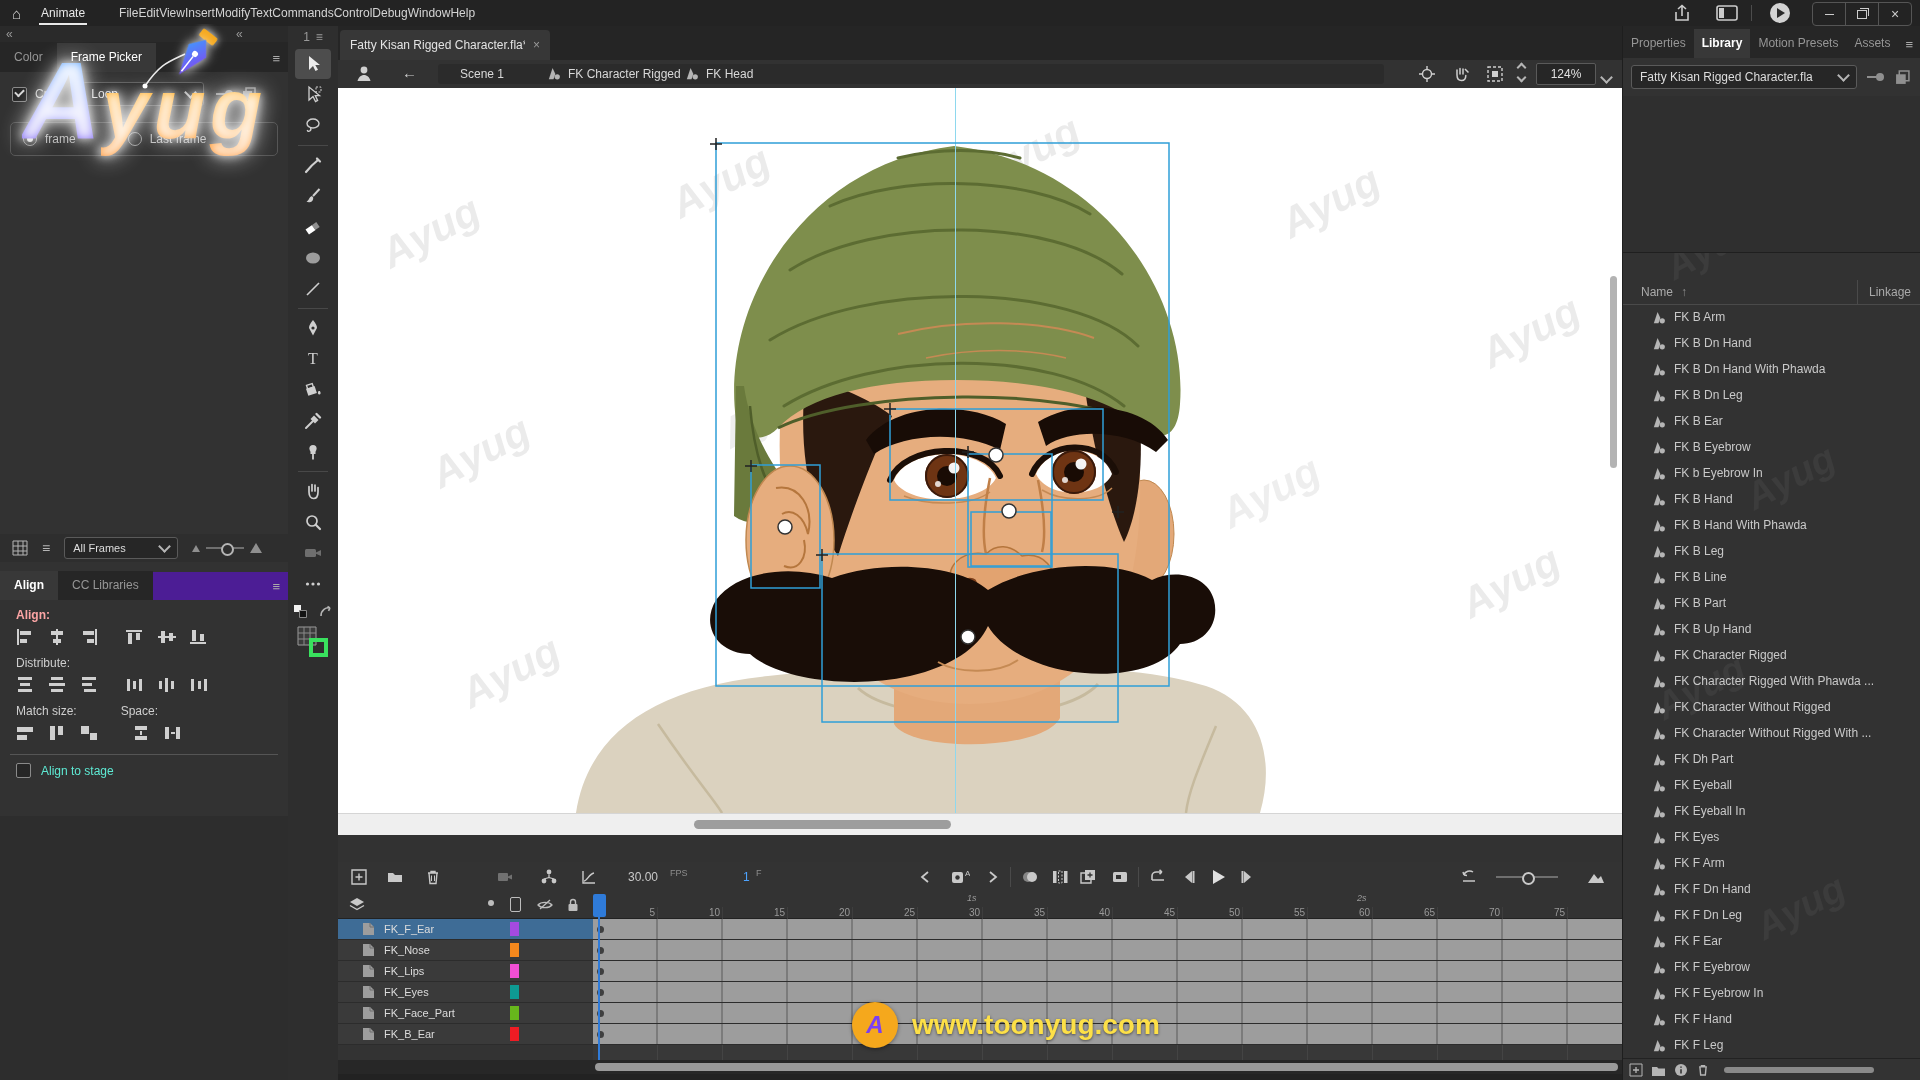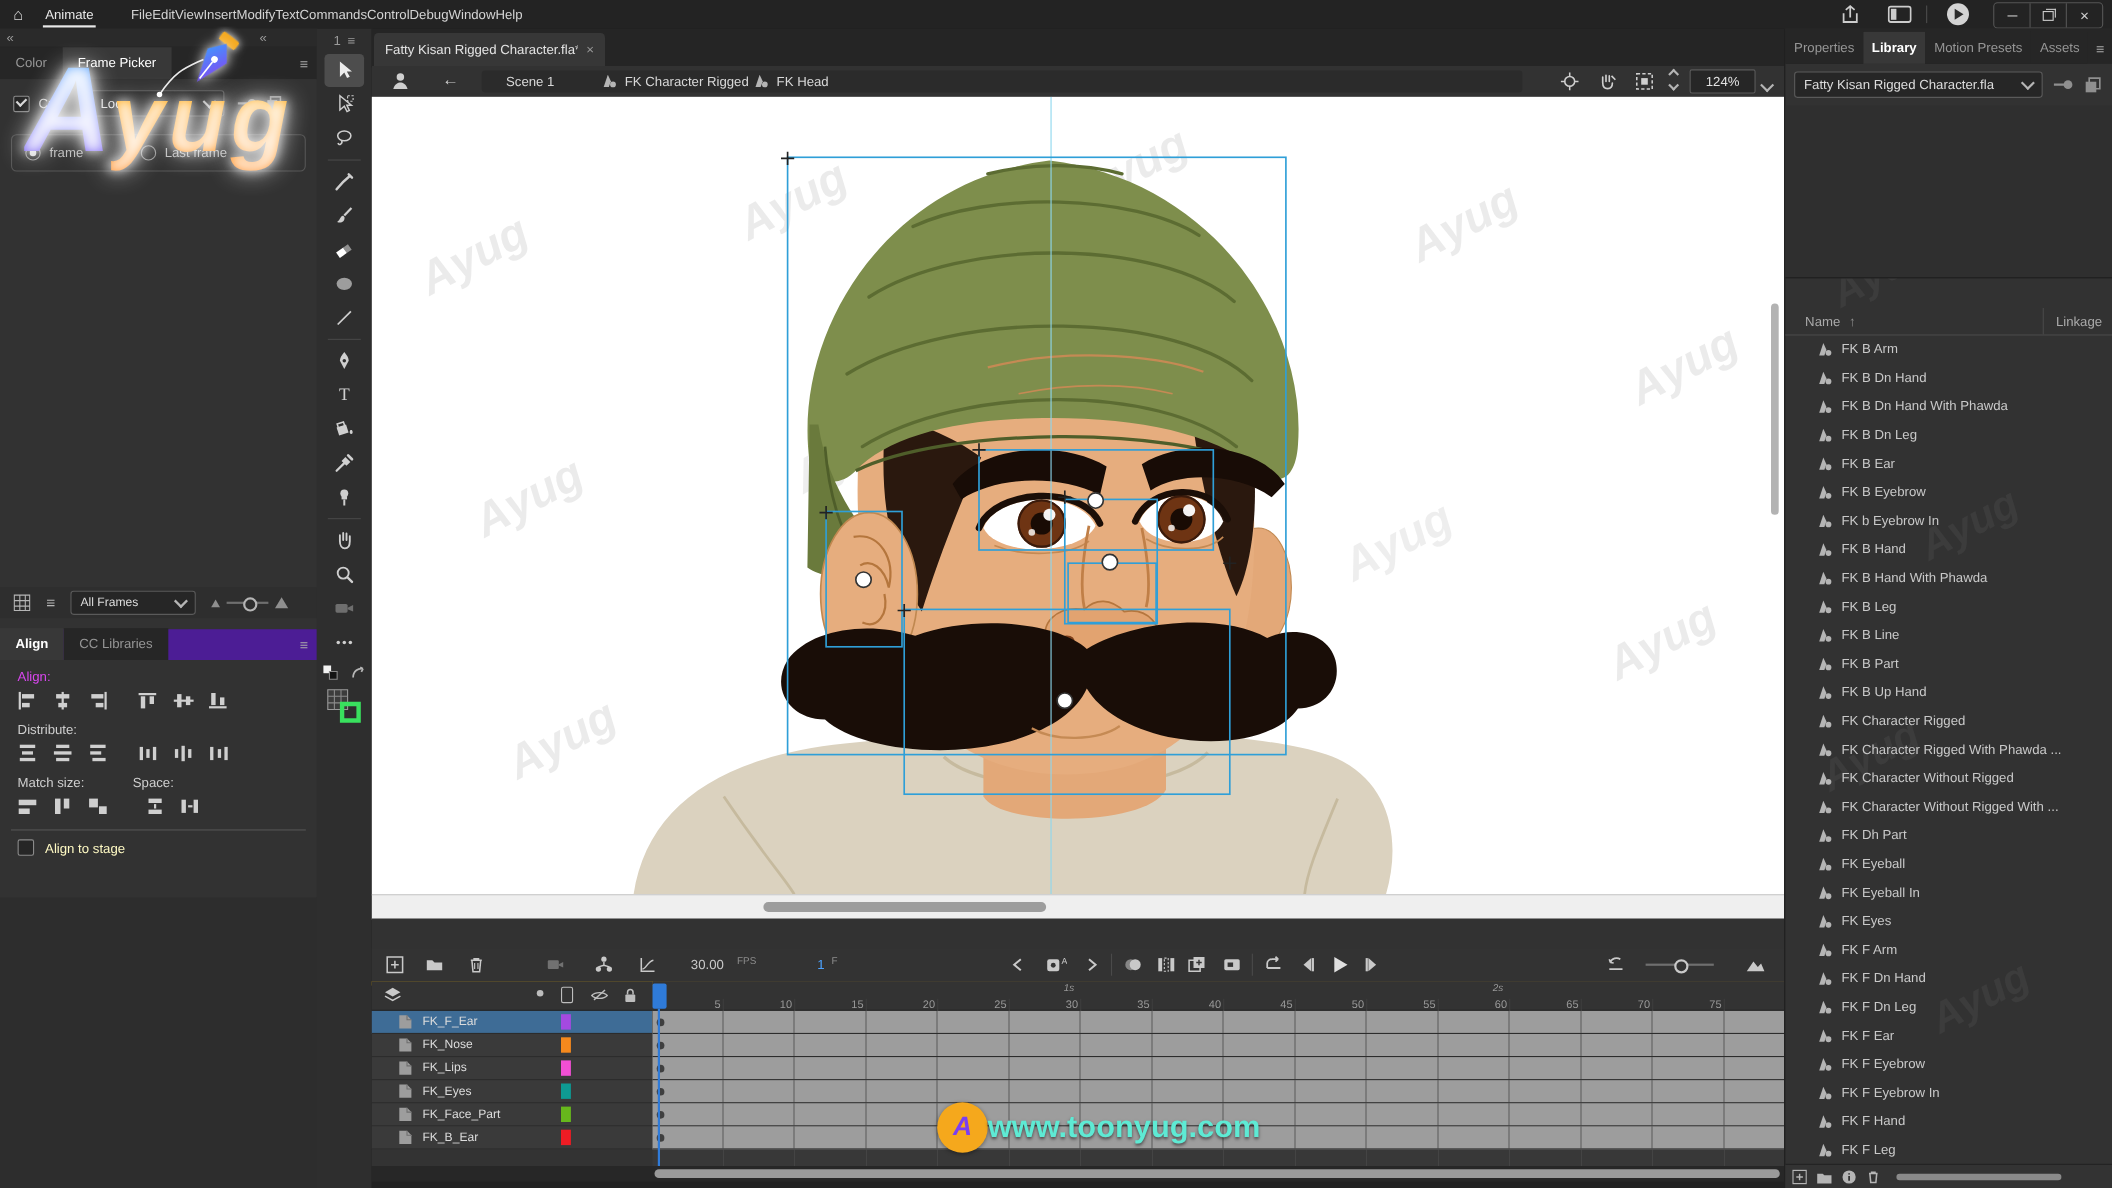--- a/index.html
+++ b/index.html
@@ -162,21 +162,21 @@
       <span style="margin-left:6px;width:0;height:0;border-bottom:10px solid #8f8f8f;border-left:6px solid transparent;border-right:6px solid transparent;"></span>
     </div>
   </div>
 
   <div class="abs" style="left:0;top:546px;width:288px;height:28px;background:#4c1d95;display:flex;align-items:flex-end;">
     <span class="ptab active" style="font-weight:bold;">Align</span>
     <span class="ptab">CC Libraries</span>
     <span class="hamb">≡</span>
   </div>
   <div class="abs panel" style="left:0;top:574px;width:288px;height:216px;">
-    <div style="margin:8px 0 0 16px;color:#d946ef;">Align:</div>
+    <div style="margin:8px 0 0 16px;color:#fca5a5;font-weight:bold;">Align:</div>
     <div class="row" style="margin:4px 0 0 12px;gap:6px;">
       <span class="aibtn">
           <svg width="20" height="18" viewBox="0 0 20 18">
             <rect x="2" y="1" width="2" height="16"></rect>
             <rect x="5" y="3" width="11" height="4"></rect>
             <rect x="5" y="11" width="7" height="4"></rect>
           </svg>
         </span>
       <span class="aibtn">
           <svg width="20" height="18" viewBox="0 0 20 18">
@@ -296,21 +296,21 @@
           <svg width="20" height="18" viewBox="0 0 20 18">
             <rect x="2" y="3" width="4" height="12"></rect>
             <rect x="13" y="3" width="4" height="12"></rect>
             <rect x="8" y="8" width="4" height="2"></rect>
           </svg>
         </span>
     </div>
     <div style="margin:10px 10px 0;border-top:1px solid #555;"></div>
     <div class="row" style="margin:8px 0 0 16px;">
       <span class="checkbox"></span>
-      <span style="margin-left:10px;color:#fef9c3;">Align to stage</span>
+      <span style="margin-left:10px;color:#5eead4;">Align to stage</span>
     </div>
   </div>
   <div class="abs" style="left:0;top:790px;width:288px;height:264px;background:#2d2d2d;"></div>
 </div>
 
 <div class="abs" style="left:288px;top:26px;width:50px;height:1054px;background:#2e2e2e;border-right:1px solid #1e1e1e;">
   <div class="row" style="justify-content:center;gap:6px;height:22px;color:#9a9a9a;">
     <span>1</span>
     <span>≡</span>
   </div>
@@ -1280,14 +1280,14 @@
   </svg>
   <div style="font-weight:bold;font-style:italic;text-shadow:0 0 22px rgba(255,255,255,.95),0 0 10px rgba(255,255,255,.8);">
     <span style="font-size:110px;background:linear-gradient(180deg,#2fa8ff,#7a3cf0);-webkit-background-clip:text;background-clip:text;color:transparent;">A</span><span style="font-size:86px;background:linear-gradient(180deg,#ffb300,#ff7a00);-webkit-background-clip:text;background-clip:text;color:transparent;letter-spacing:4px;">yug</span>
   </div>
 </div>
 
 <div class="abs row" style="left:852px;top:1002px;z-index:60;pointer-events:none;">
   <div style="width:46px;height:46px;border-radius:50%;background:#f5a81c;display:flex;align-items:center;justify-content:center;box-shadow:0 1px 4px rgba(0,0,0,.4);">
     <span style="font-weight:bold;font-style:italic;font-size:24px;color:#7b3ff2;">A</span>
   </div>
-  <span style="font-size:28px;font-weight:bold;color:#5eead4;text-shadow:0 1px 3px rgba(0,0,0,.55);">www.toonyug.com</span>
+  <span style="margin-left:14px;font-size:28px;font-weight:bold;color:#fde047;text-shadow:0 1px 3px rgba(0,0,0,.55);">www.toonyug.com</span>
 </div>
 
 </body></html>

